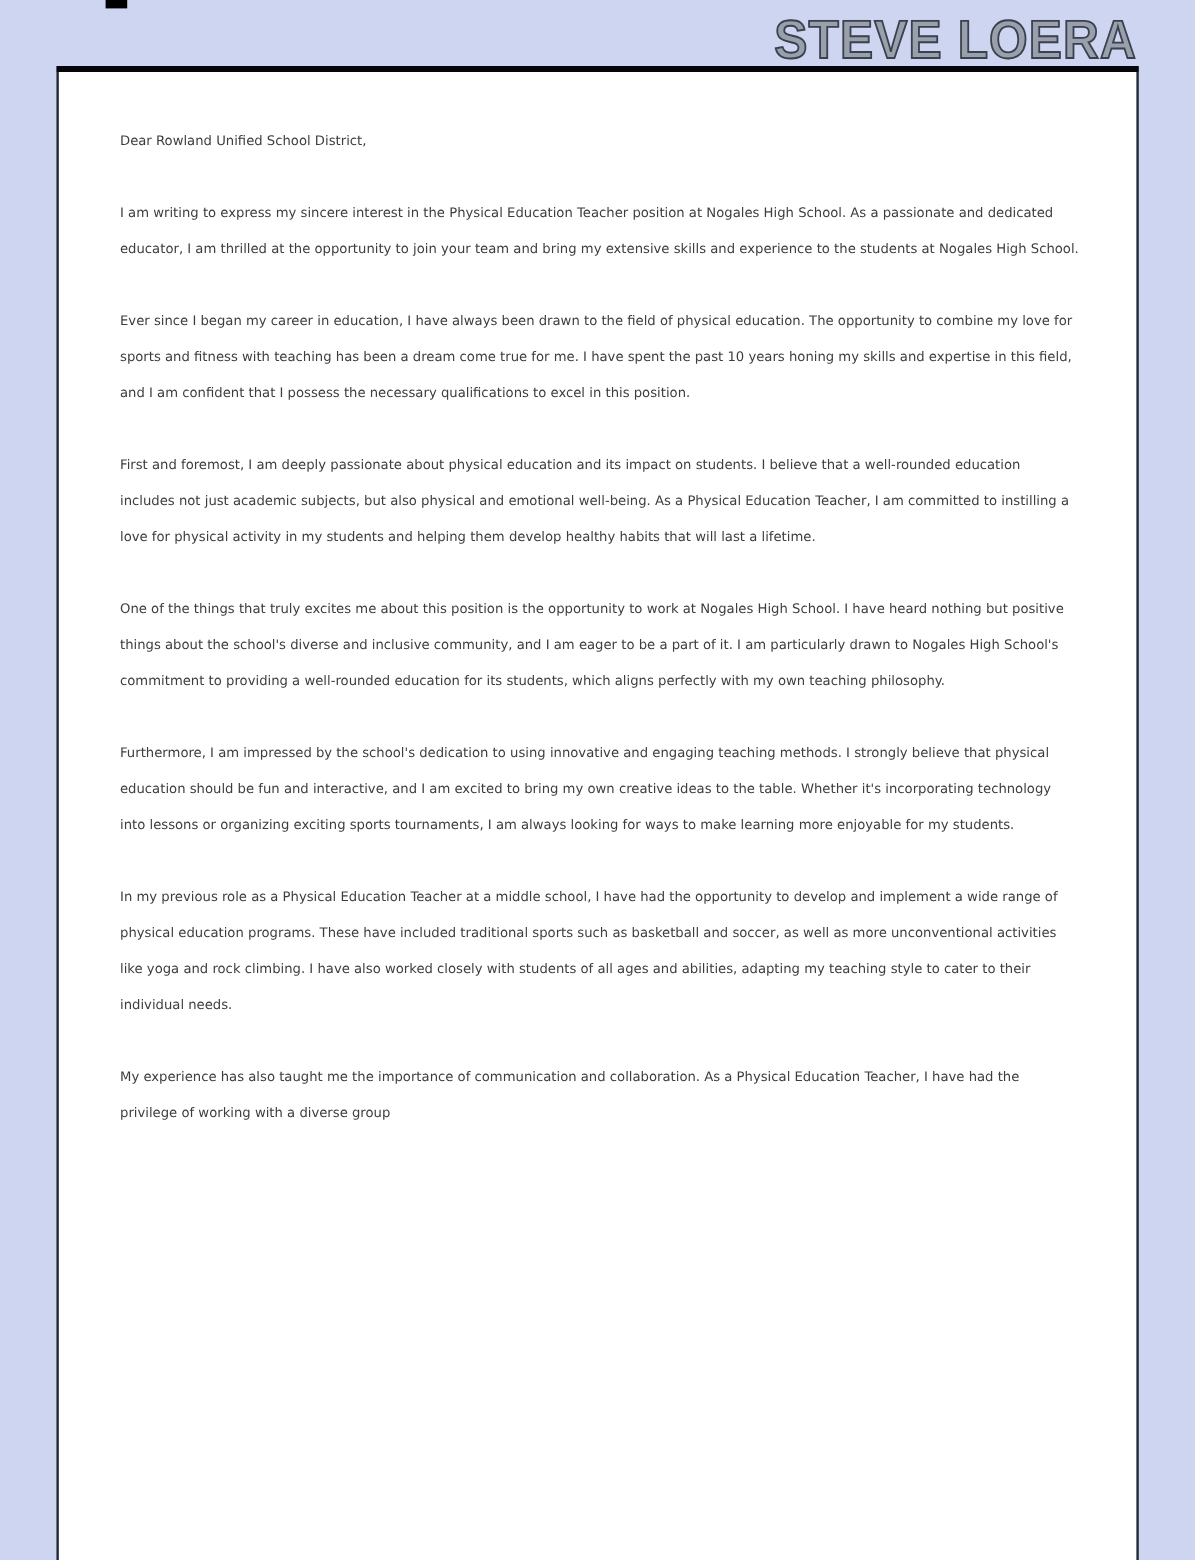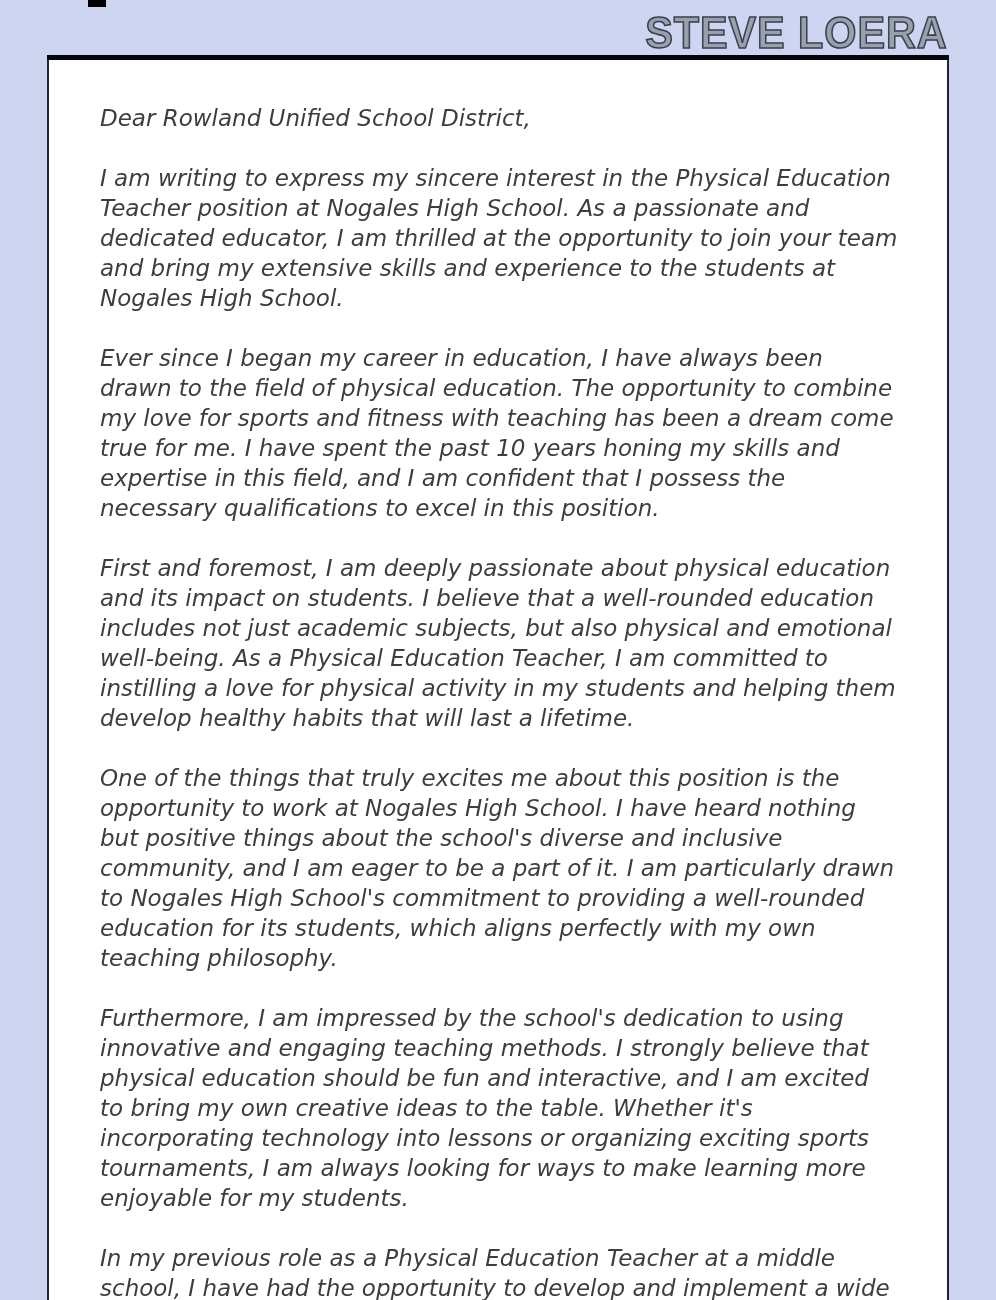--- a/index.html
+++ b/index.html
@@ -59,25 +59,24 @@
     right: 47px;
     top: 60px;
     bottom: 0;
     background: #ffffff;
     border-left: 2px solid #1d2634;
     border-right: 2px solid #1d2634;
     padding: 43px 48px 0 51px;
     overflow: hidden;
   }
   .letter-document p {
-    font-size: 23px;
+    font-size: 11px;
     line-height: 30px;
     color: #3d3d3d;
     margin-bottom: 30px;
-    font-style: italic;
   }
   .watermark {
     position: absolute;
     top: 1307px;
     right: 60px;
     font-size: 13px;
     line-height: 16px;
     color: #4c4c4c;
     z-index: 5;
   }

